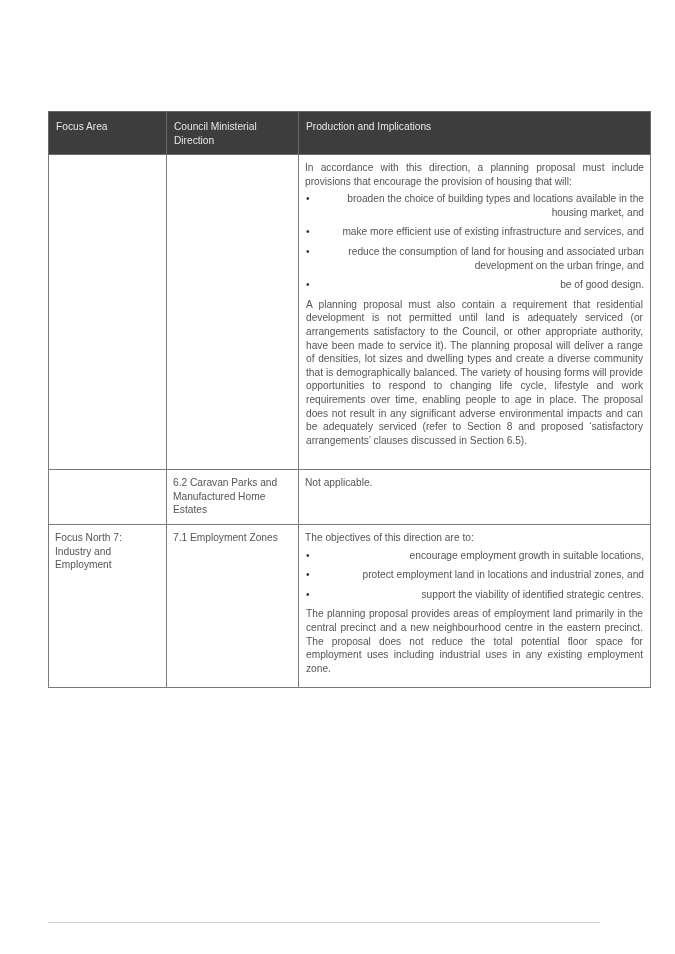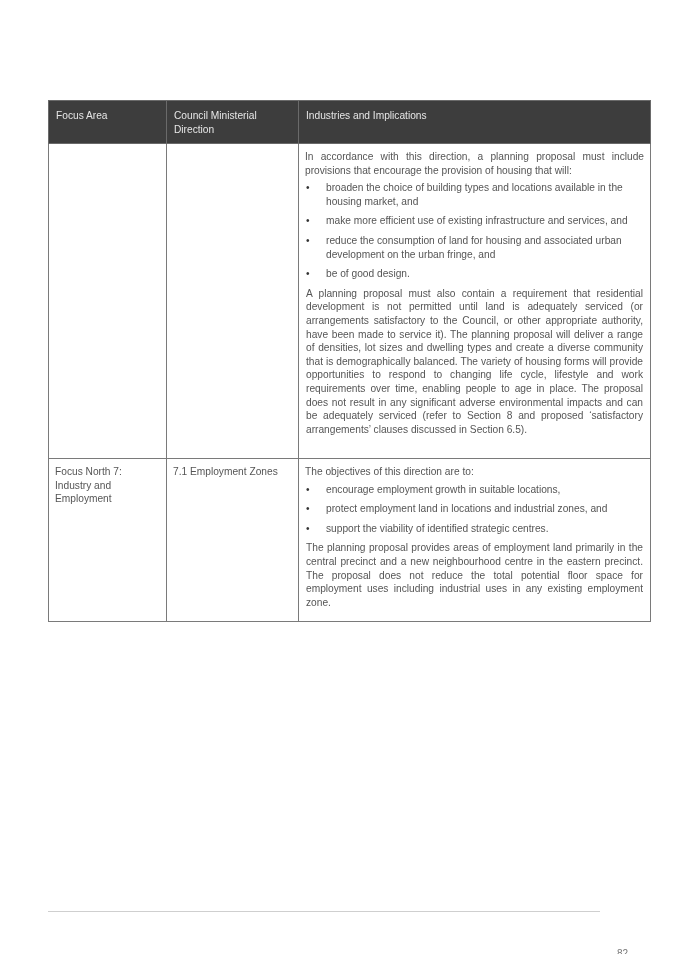--- a/index.html
+++ b/index.html
@@ -1,65 +1,70 @@
 <!DOCTYPE html>
 <html><head>
   <meta charset="utf-8">
   <style>
     html, body { margin: 0; padding: 0; background: #ffffff; }
     body { width: 675px; height: 954px; position: relative; overflow: hidden;
       font-family: "Liberation Sans", "DejaVu Sans", sans-serif; color: #4a4a4a; }
-    .page { position: absolute; left: 0; top: 5px; width: 675px; height: 836px; }
+    .page { position: absolute; left: 0; top: 16px; width: 675px; height: 836px; }
     table.grid { position: absolute; left: 48px; top: 95px; width: 602px;
       border-collapse: collapse; table-layout: fixed; font-size: 10.2px; line-height: 13.6px; }
     table.grid col.c1 { width: 118px; }
     table.grid col.c2 { width: 132px; }
     table.grid col.c3 { width: 352px; }
     table.grid th { background: #3d3d3d; color: #e6e6e6; font-weight: normal; text-align: left;
       vertical-align: top; padding: 8px 6px 6px 7px; height: 28px; border: 1.5px solid #6a6a6a; }
     table.grid td { vertical-align: top; border: 1.5px solid #7a7a7a; padding: 6px 6px 0 6px; color: #555; }
     .just { text-align: justify; margin: 1px; }
-    ul.bul { list-style: none; margin: 4px 0 4px 0; padding: 0; }
+    ul.bul { list-style: none; margin: 4px 0 4px 0; padding: 0; text-align: right; }
     ul.bul li { position: relative; padding-left: 21px; margin: 0 0 6px 0; }
     ul.bul li::before { content: "\2022"; position: absolute; left: 1px; top: 0; color: #333; }
     .para { margin: 0 0 4px 0; }
     .footer-line { position: absolute; left: 48px; top: 906px; width: 552px; height: 1px; background: #cfcfcf; }
     .page-num { position: absolute; left: 617px; top: 914px; font-size: 10px; color: #777; margin-top: 29px; }
   </style>
 </head>
 <body>
 
 <div class="page">
   <table class="grid">
     <colgroup>
         <col class="c1">
         <col class="c2">
         <col class="c3">
       </colgroup>
     <thead>
       <tr>
         <th>Focus Area</th>
         <th>Council Ministerial Direction</th>
-        <th>Industries and Implications</th>
+        <th>Production and Implications</th>
       </tr>
     </thead>
     <tbody>
       <tr style="height:315px">
         <td></td>
         <td></td>
         <td>
           <p class="just para">In accordance with this direction, a planning proposal must include provisions that encourage the provision of housing that will:</p>
           <ul class="bul">
             <li>broaden the choice of building types and locations available in the housing market, and</li>
             <li>make more efficient use of existing infrastructure and services, and</li>
             <li>reduce the consumption of land for housing and associated urban development on the urban fringe, and</li>
             <li>be of good design.</li>
           </ul>
           <p class="just">A planning proposal must also contain a requirement that residential development is not permitted until land is adequately serviced (or arrangements satisfactory to the Council, or other appropriate authority, have been made to service it). The planning proposal will deliver a range of densities, lot sizes and dwelling types and create a diverse community that is demographically balanced. The variety of housing forms will provide opportunities to respond to changing life cycle, lifestyle and work requirements over time, enabling people to age in place. The proposal does not result in any significant adverse environmental impacts and can be adequately serviced (refer to Section 8 and proposed ‘satisfactory arrangements’ clauses discussed in Section 6.5).</p>
         </td>
+      </tr>
+      <tr style="height:55px">
+        <td></td>
+        <td>6.2 Caravan Parks and Manufactured Home Estates</td>
+        <td>Not applicable.</td>
       </tr>
       <tr style="height:163px">
         <td>Focus North 7: Industry and Employment</td>
         <td>7.1 Employment Zones</td>
         <td>
           <p class="just para">The objectives of this direction are to:</p>
           <ul class="bul">
             <li>encourage employment growth in suitable locations,</li>
             <li>protect employment land in locations and industrial zones, and</li>
             <li>support the viability of identified strategic centres.</li>

